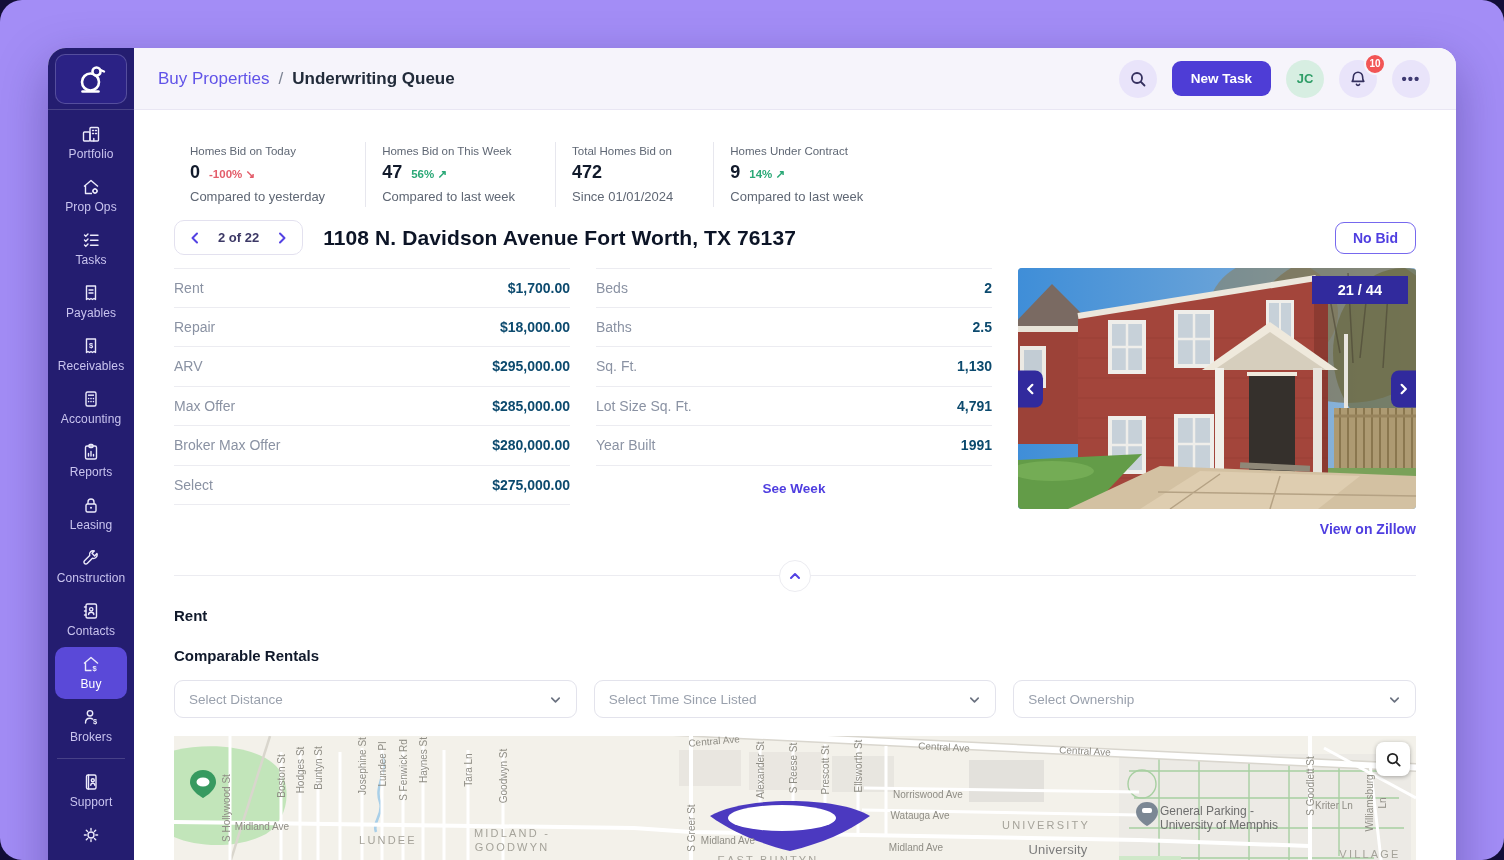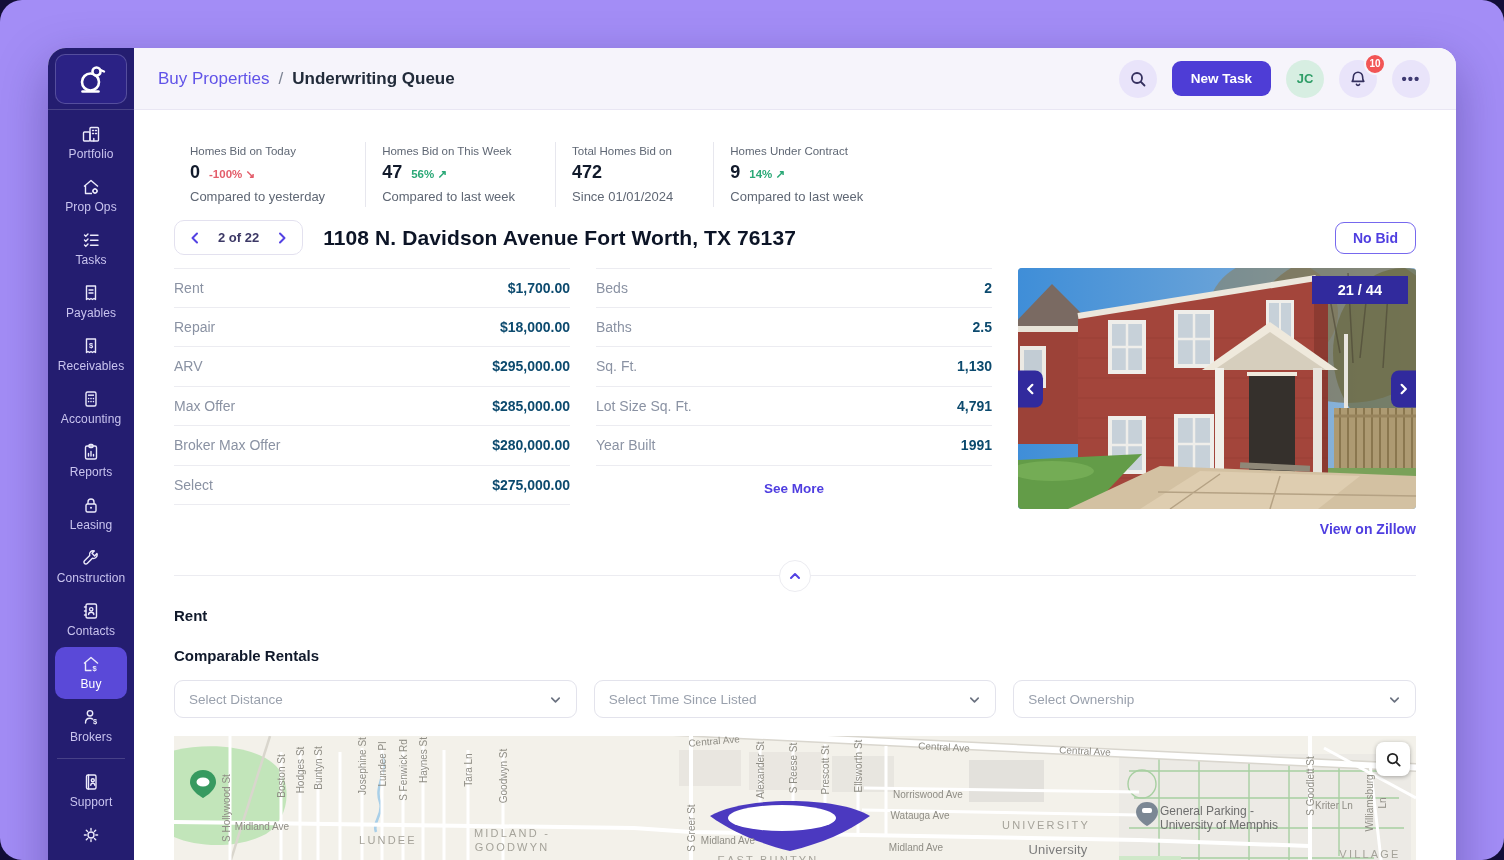--- a/index.html
+++ b/index.html
@@ -437,21 +437,21 @@
               </div>
             <div class="data-row">
                 <span class="row-label">Lot Size Sq. Ft.</span>
                 <span class="row-value">4,791</span>
               </div>
             <div class="data-row">
                 <span class="row-label">Year Built</span>
                 <span class="row-value">1991</span>
               </div>
           </div>
-          <button class="see-more">See More</button>
+          <button class="see-more">See Week</button>
         </div>
 
         <div class="photo-col">
           <div class="photo">
             <svg class="scene" viewBox="0 0 398 241" preserveAspectRatio="none">
               <defs>
                 <linearGradient id="sky" x1="0" y1="0" x2="1" y2="0">
                   <stop offset="0" stop-color="#3f8ed8"></stop>
                     <stop offset=".55" stop-color="#6aa3d8"></stop>
                     <stop offset="1" stop-color="#9dbcd8"></stop>

